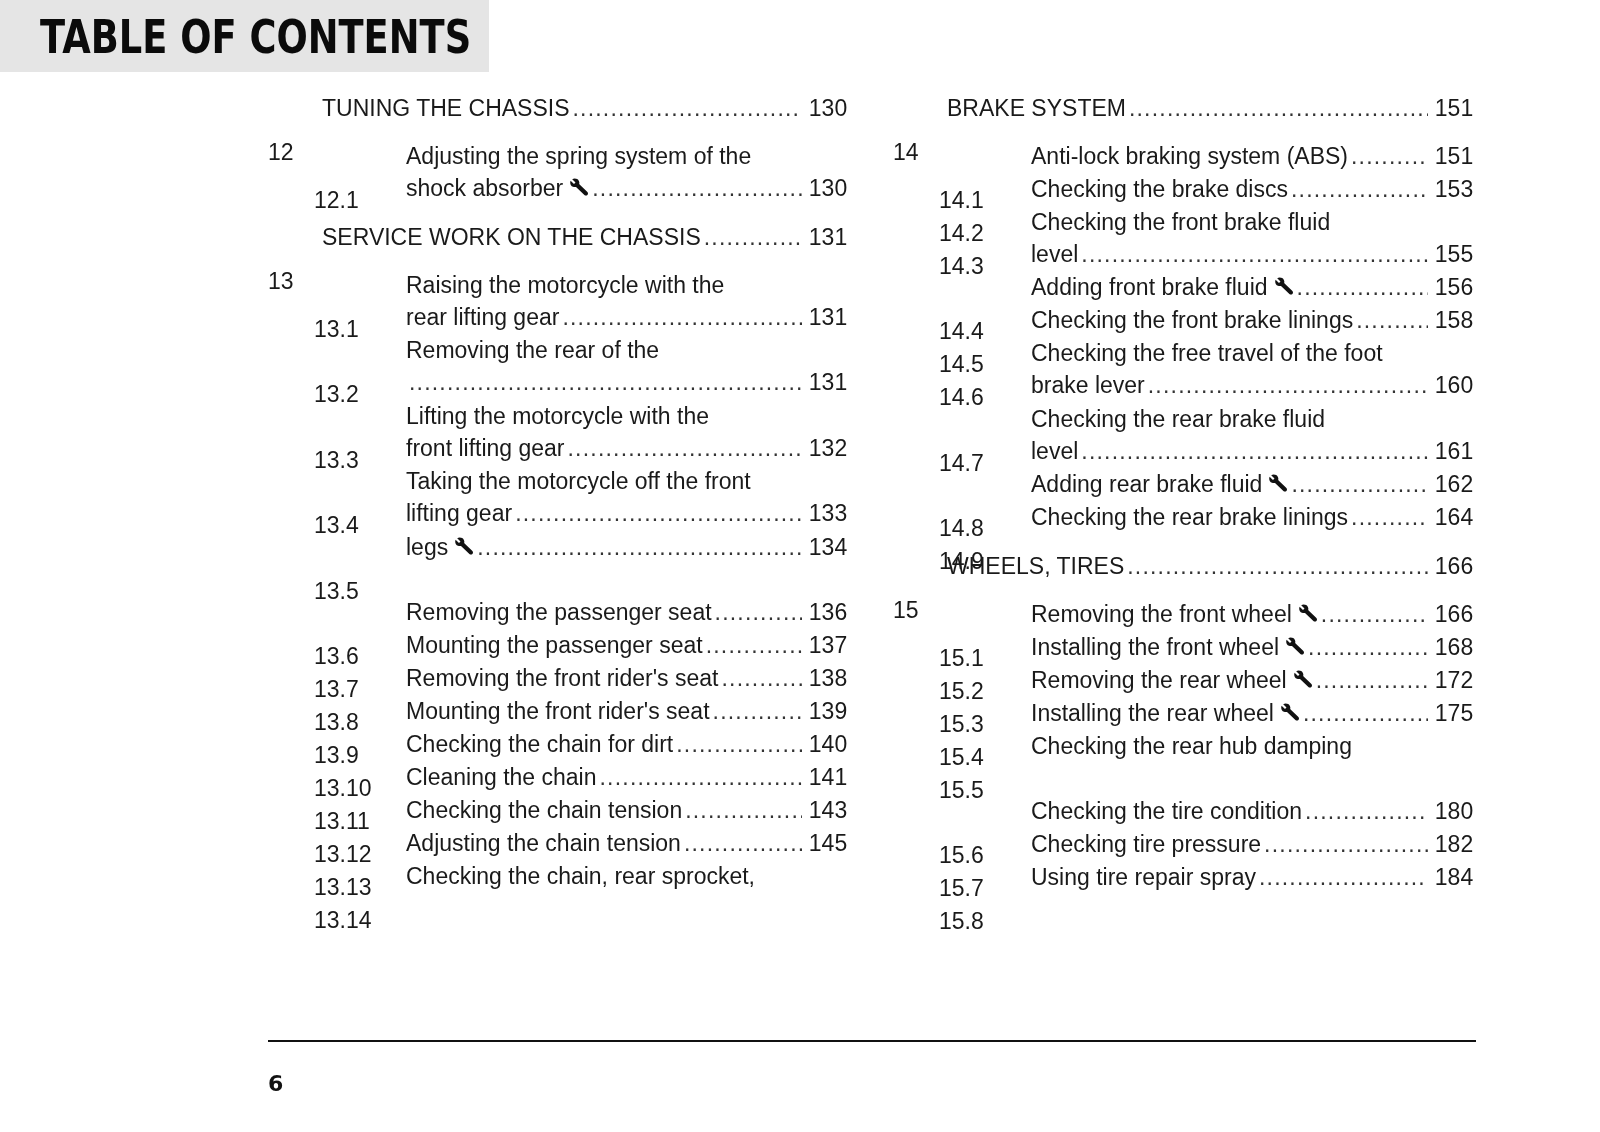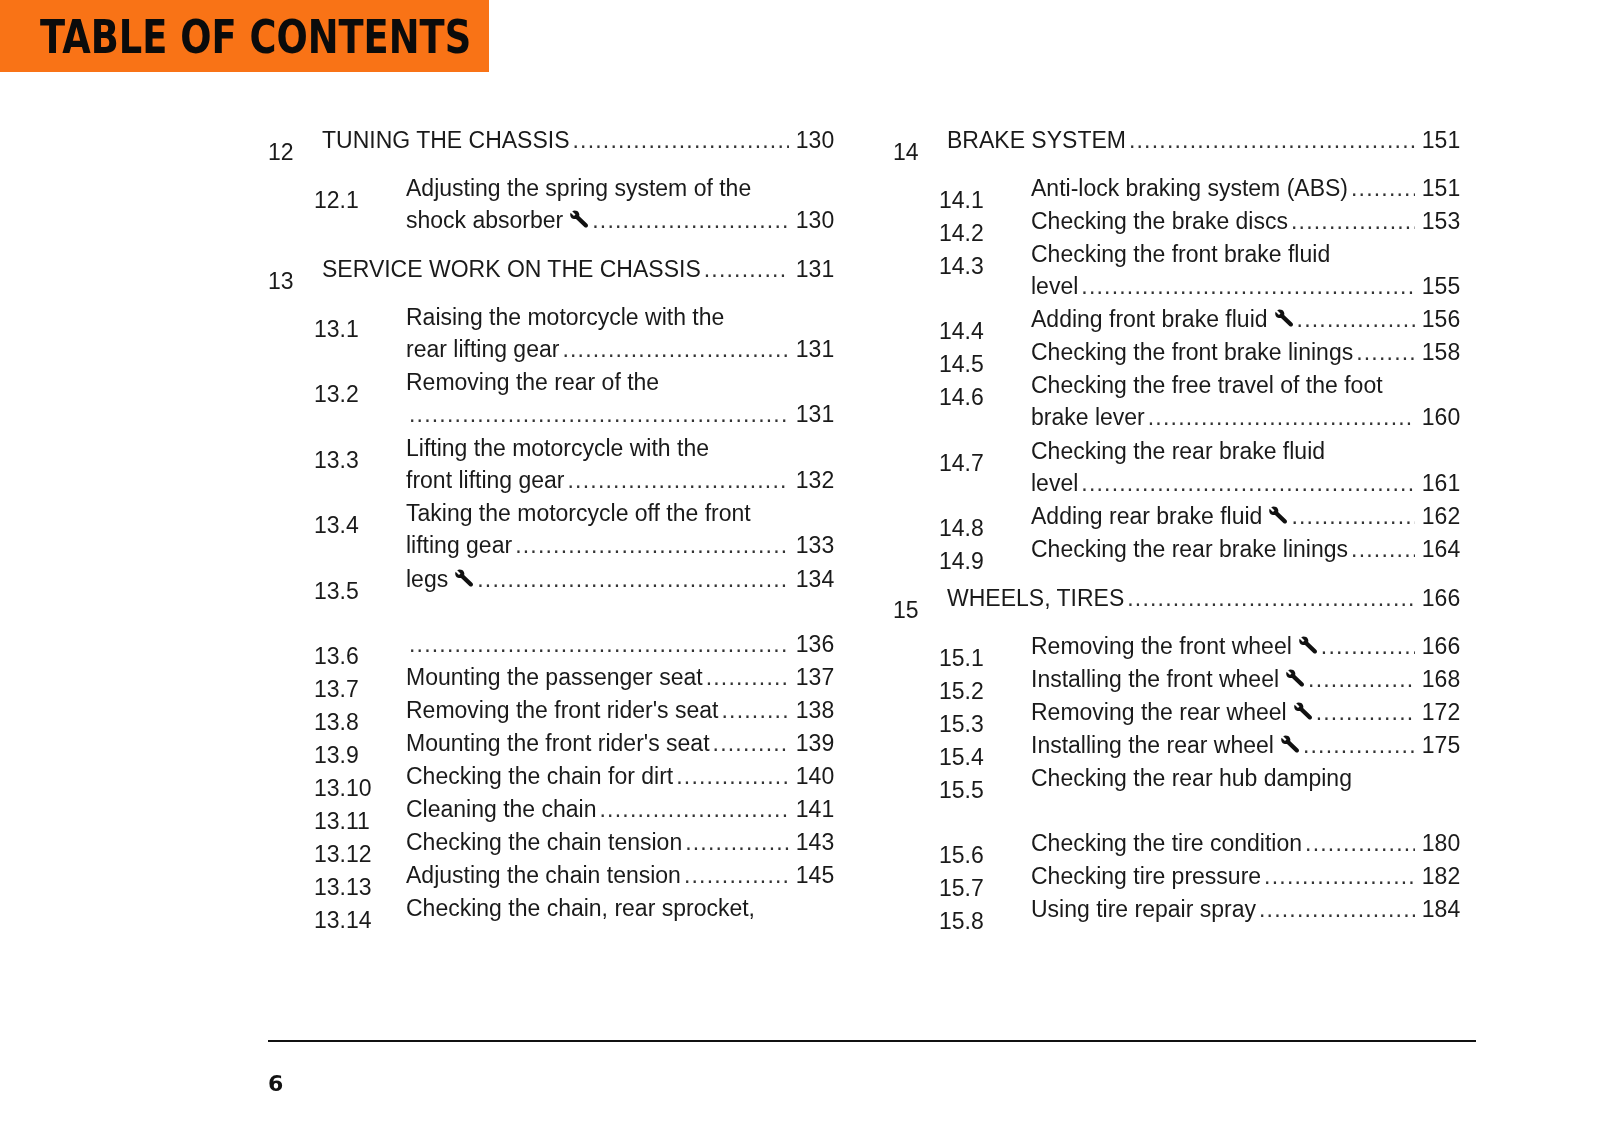--- a/index.html
+++ b/index.html
@@ -1,28 +1,28 @@
 <!DOCTYPE html>
 <html><head>
 <meta charset="utf-8">
 <style>
   html, body { margin:0; padding:0; background:#ffffff; }
   body { width:1600px; height:1132px; position:relative; overflow:hidden;
          font-family:"Liberation Sans", "DejaVu Sans", sans-serif; color:#1a1a1a; }
-  .header-band { position:absolute; left:0; top:0; width:489px; height:72px; background:#f97316; }
+  .header-band { position:absolute; left:0; top:0; width:489px; height:72px; background:#e5e5e5; }
   .header-title { position:absolute; left:40px; top:10px; font-family:"DejaVu Sans", sans-serif;
          font-weight:bold; font-size:46px; letter-spacing:0px; color:#0b0b0b; transform:scaleX(0.80);
          transform-origin:left top; white-space:nowrap; }
   .col { position:absolute; top:0; }
   .col-left { left:268px; width:582px; }
   .col-right { left:893px; width:583px; }
   .entry { position:absolute; left:0; right:0; font-size:23px; line-height:32px; }
   .num { position:absolute; left:0; top:0; white-space:nowrap;margin-top:44px; }
   .sub .num { left:46px; }
-  .title-area { position:absolute; top:0; right:13px;margin-top:32px; }
+  .title-area { position:absolute; top:0; right:0; }
   .chap .title-area { left:54px; }
   .sub .title-area { left:138px; }
   .line { display:flex; align-items:baseline; height:32px; }
   .txt { white-space:nowrap; }
   .dots { flex:1; overflow:hidden; white-space:nowrap; margin:0 4px 0 3px; letter-spacing:1.2px; color:#333; }
   .dots::before { content:"..................................................................................................................................."; }
   .page { white-space:nowrap; min-width:44px; text-align:center; }
   .wrench { display:inline-block; width:20px; height:18px; margin-left:6px; vertical-align:-2px; }
   .footer-rule { position:absolute; left:268px; top:1040px; width:1208px; height:2px; background:#111; }
   .footer-page { position:absolute; left:268px; top:1071px; font-family:"DejaVu Sans", sans-serif;
@@ -133,20 +133,21 @@
   </svg>
           <span class="dots"></span>
           <span class="page">134</span>
         </div>
       </div>
     </div>
     <div class="entry sub" style="top: 596px;">
       <span class="num">13.6</span>
       <div class="title-area">
         <div class="line">
+          <span class="txt">Removing the passenger seat</span>
           <span class="dots"></span>
           <span class="page">136</span>
         </div>
       </div>
     </div>
     <div class="entry sub" style="top: 629px;">
       <span class="num">13.7</span>
       <div class="title-area">
         <div class="line">
           <span class="txt">Mounting the passenger seat</span>

